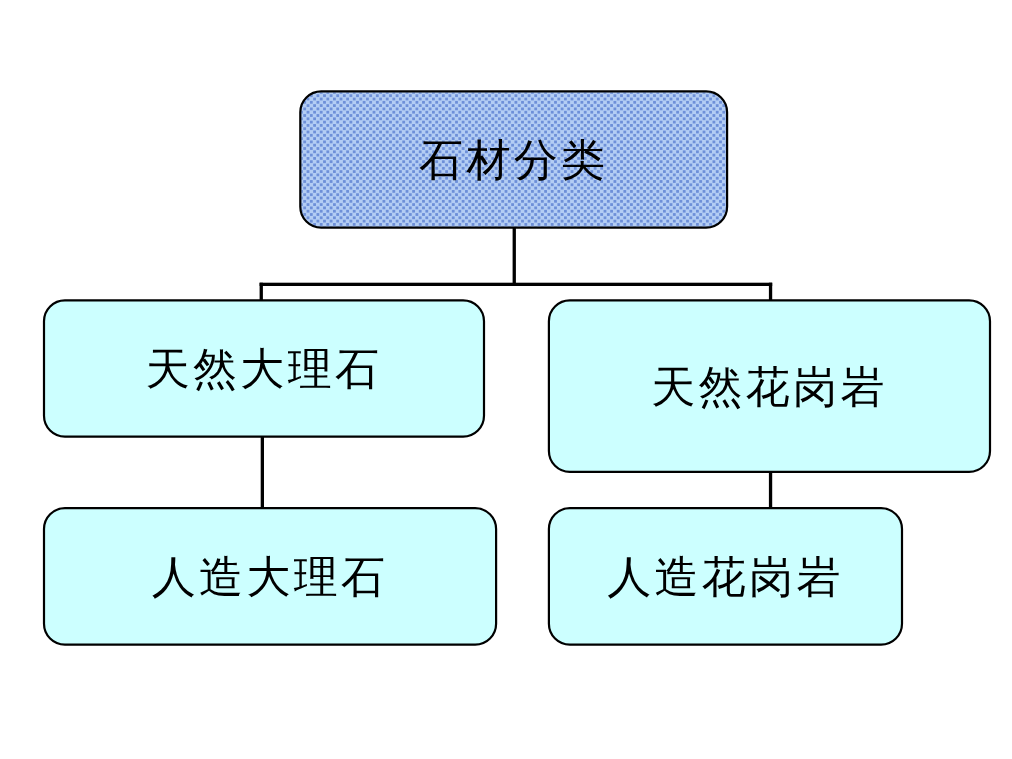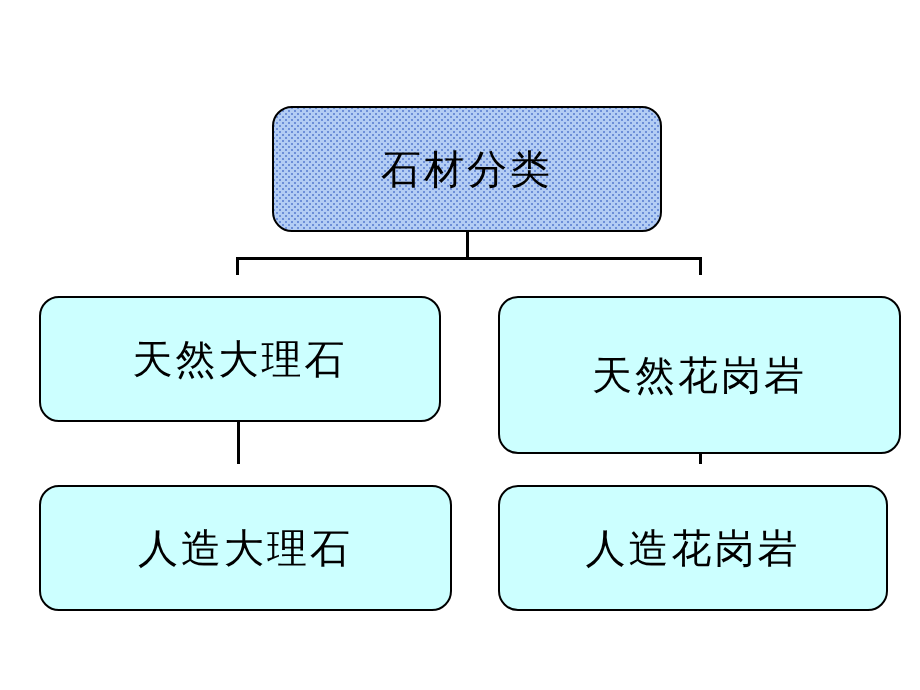--- a/index.html
+++ b/index.html
@@ -17,42 +17,41 @@
   }
   .node {
     position: absolute;
     box-sizing: border-box;
     border: 2px solid var(--node-border, #000000);
     border-radius: 20px;
     display: flex;
     align-items: center;
     justify-content: center;
     z-index: 2;
-    margin-top: 24px;
   }
   .node .label {
     font-size: 40px;
     letter-spacing: 3px;
     color: var(--text, #000000);
     white-space: nowrap;
   }
   .node.root {
     left: 272px; top: 82px; width: 390px; height: 126px;
     background-color: var(--root-fill, #b3cdf4);
     background-image:
       radial-gradient(var(--root-dot, #6d8fd8) 1.2px, transparent 1.4px),
       radial-gradient(var(--root-dot, #6d8fd8) 1.2px, transparent 1.4px);
     background-size: 6px 6px;
     background-position: 0 0, 3px 3px;
   }
   .node.child { background-color: var(--child-fill, #ccffff); text-align: center; }
   .node.mid-left  { left: 39px;  top: 272px; width: 402px; height: 126px; }
   .node.mid-right { left: 498px; top: 272px; width: 403px; height: 158px; }
   .node.bot-left  { left: 39px;  top: 461px; width: 413px; height: 126px; }
-  .node.bot-right { left: 498px; top: 461px; width: 390px; height: 126px; }
+  .node.bot-right { left: 498px; top: 461px; width: 323px; height: 126px; }
 
   .line {
     position: absolute;
     background: var(--connector, #000000);
     z-index: 1;
   }
   .line.root-stem      { left: 466px; top: 206px; width: 3px;   height: 54px; }
   .line.cross-bar      { left: 236px; top: 257px; width: 466px; height: 3px;  }
   .line.left-drop      { left: 236px; top: 257px; width: 3px;   height: 18px; }
   .line.right-drop     { left: 699px; top: 257px; width: 3px;   height: 18px; }

